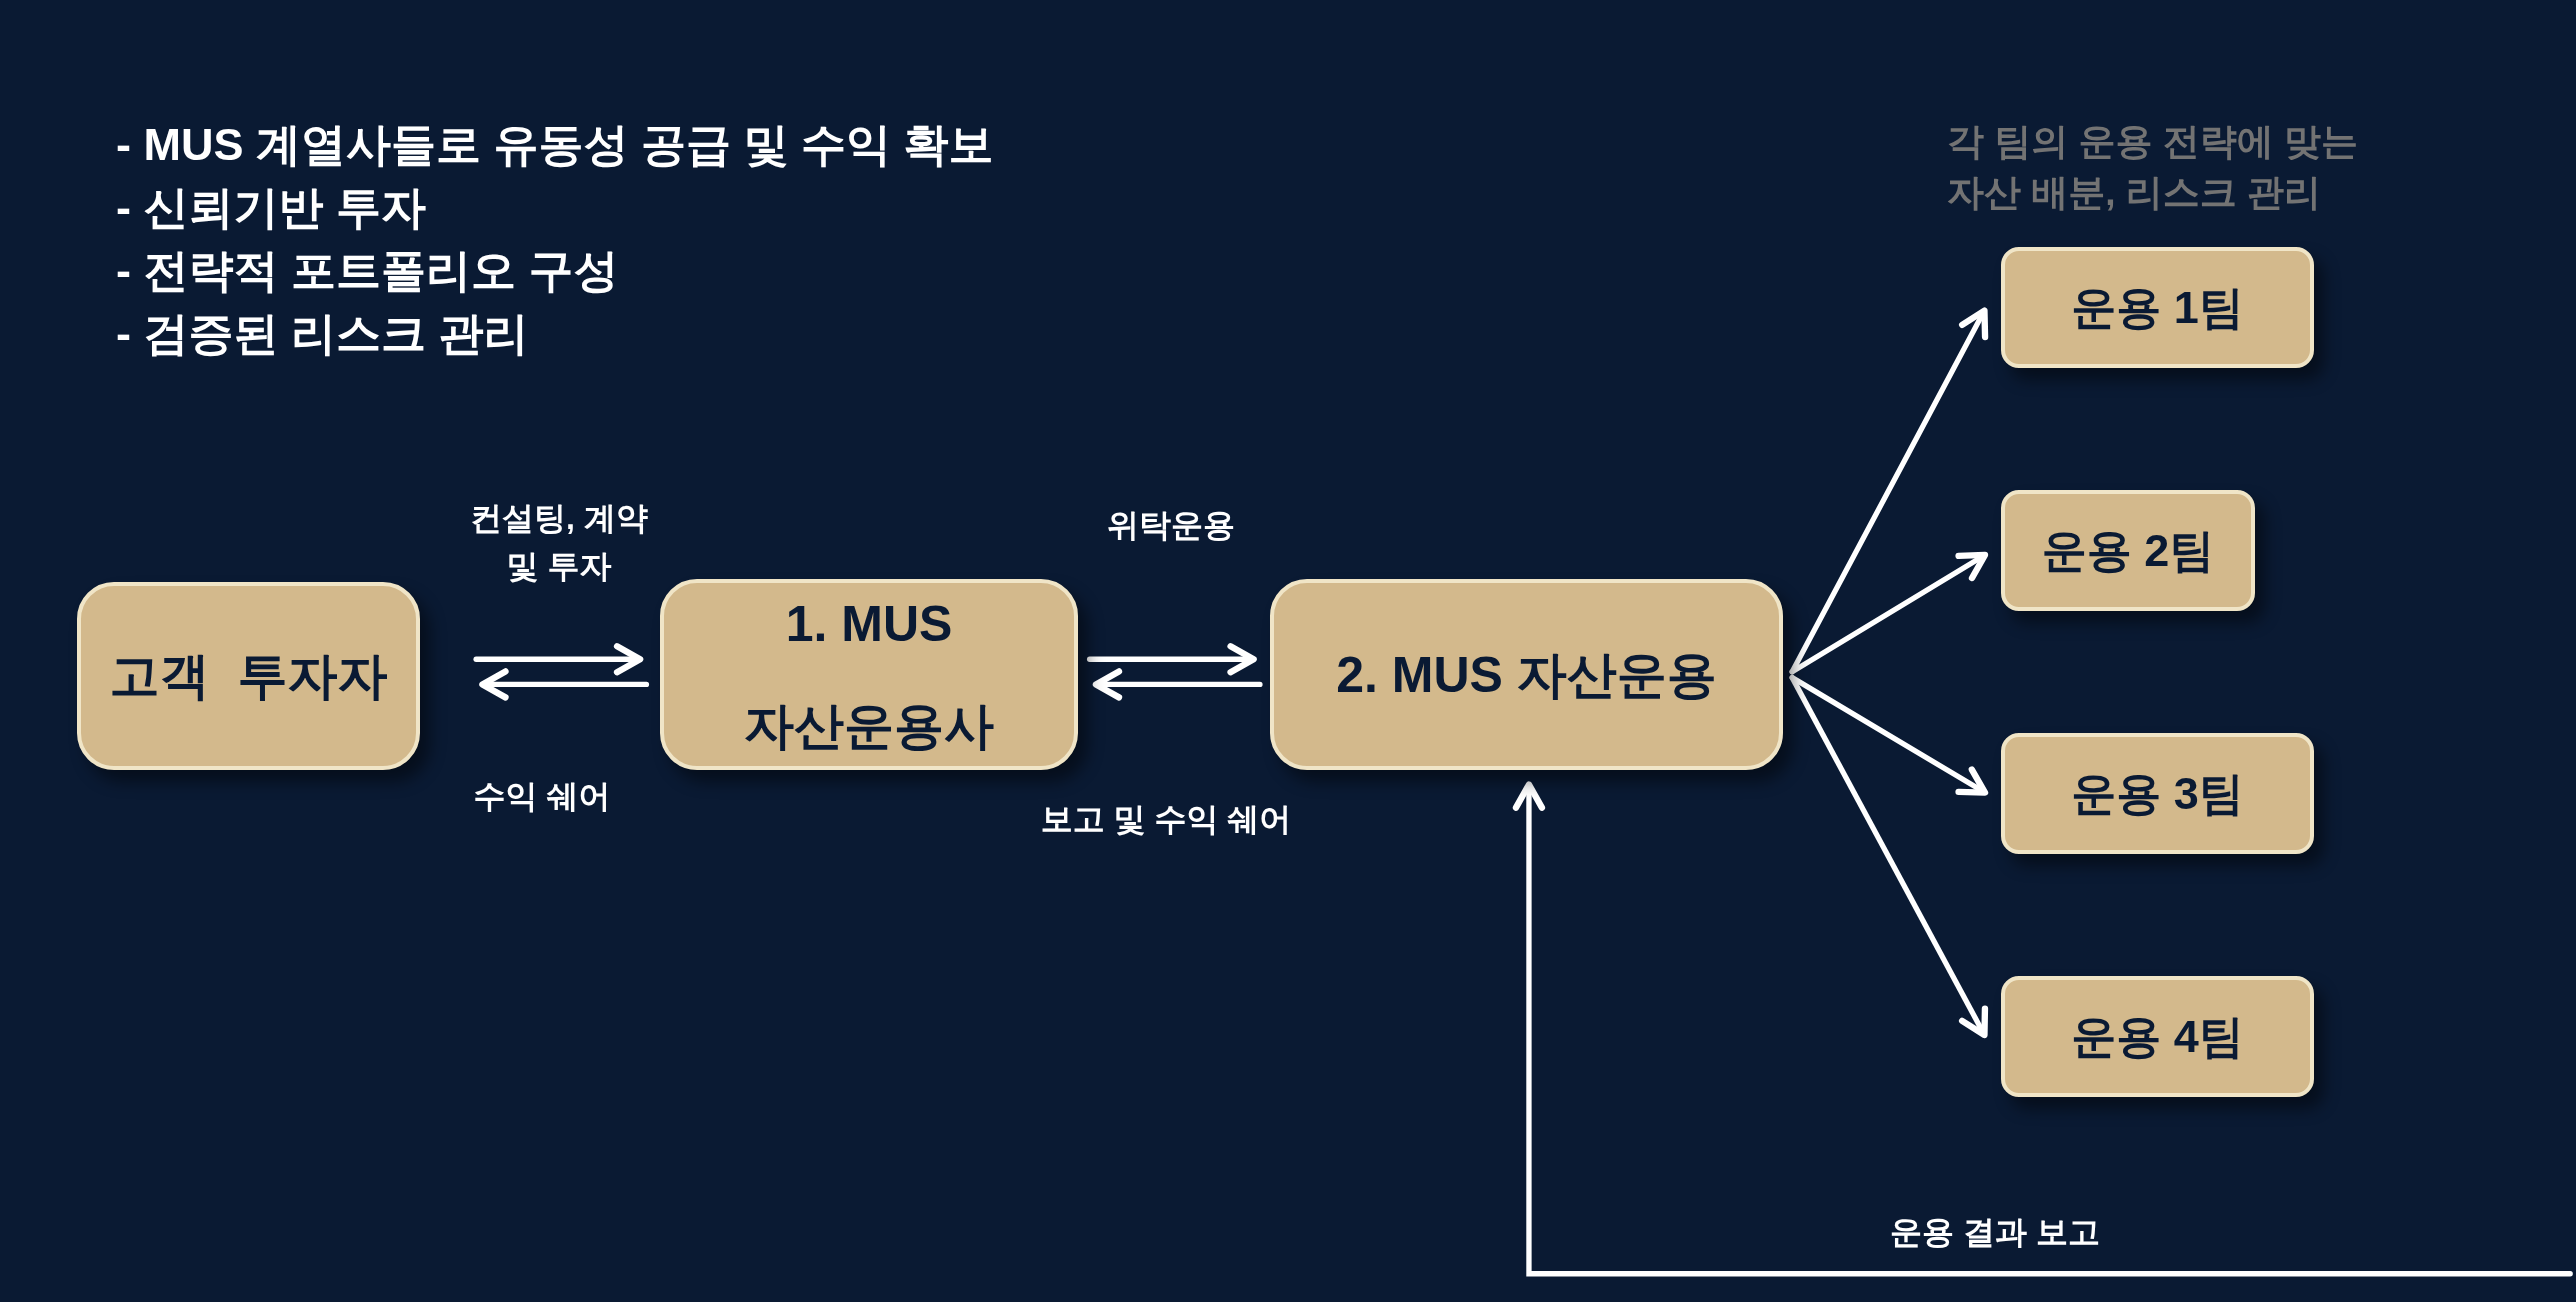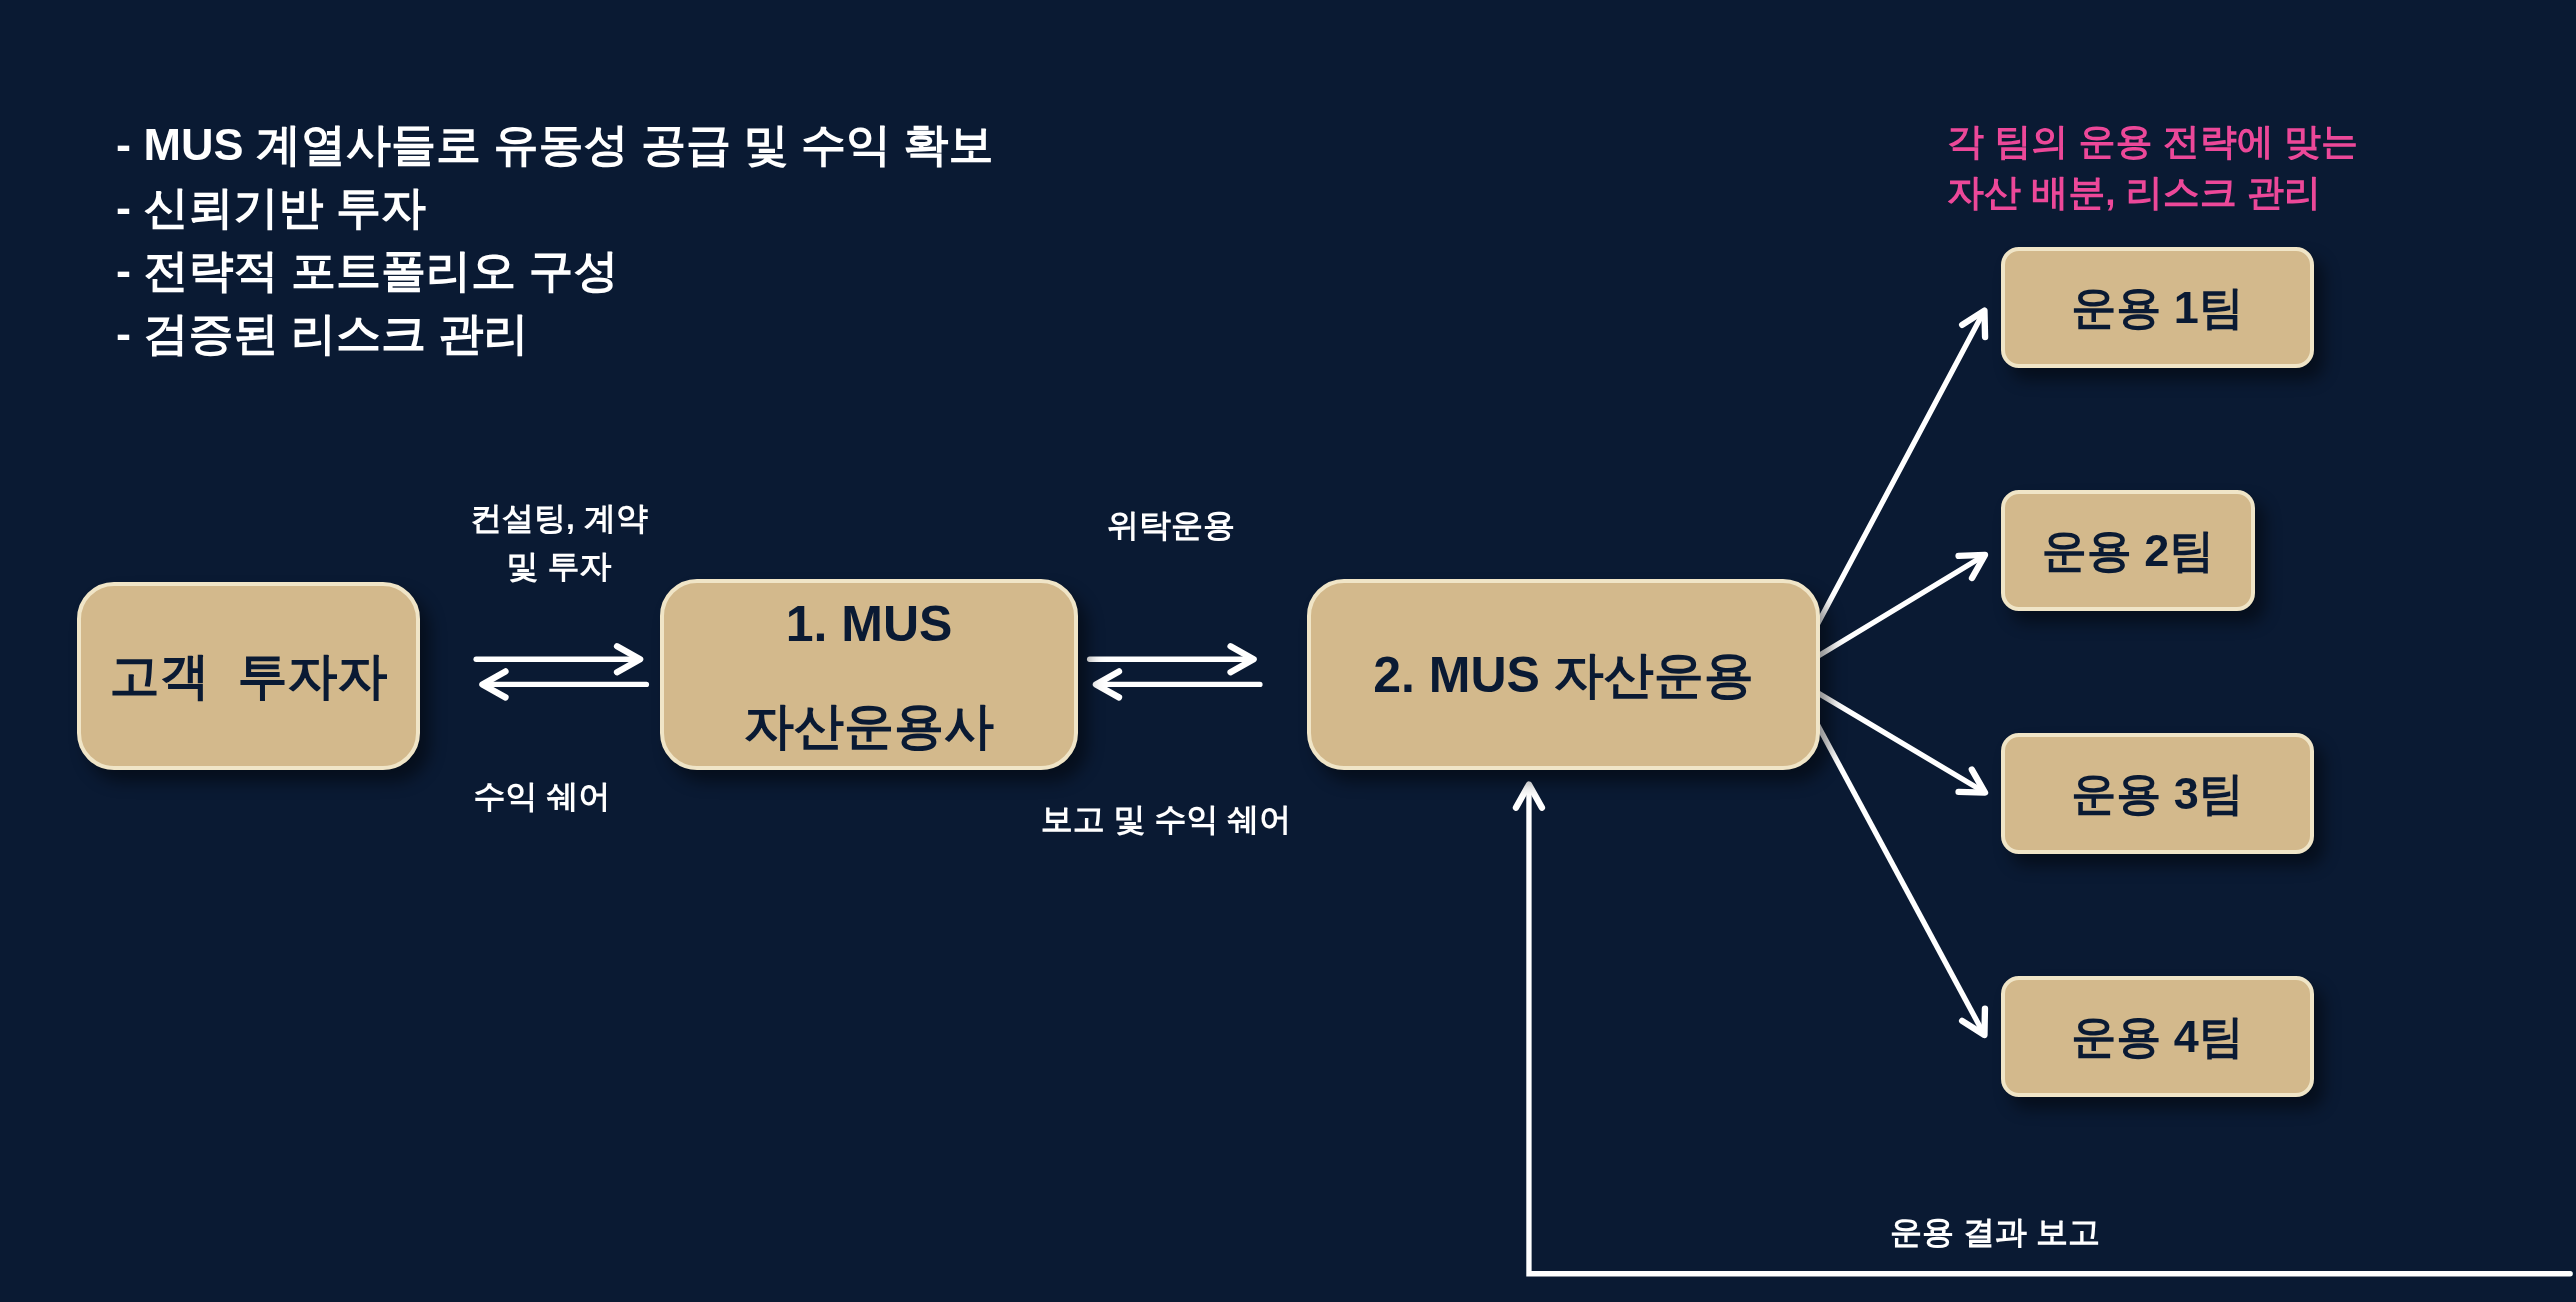--- a/index.html
+++ b/index.html
@@ -21,21 +21,21 @@
     color: #ffffff;
     font-weight: 700;
     font-size: 45px;
     line-height: 63px;
     white-space: nowrap;
   }
   .note {
     position: absolute;
     left: 1947px;
     top: 116px;
-    color: #ec4899;
+    color: #737373;
     font-weight: 700;
     font-size: 37px;
     line-height: 51px;
     white-space: nowrap;
   }
   .edge-label {
     position: absolute;
     transform: translateX(-50%);
     color: #ffffff;
     font-weight: 700;
@@ -58,21 +58,21 @@
     color: #0a1a33;
     font-weight: 700;
     box-shadow: 9.7px 11.6px 15.5px rgba(0,0,0,0.45);
   }
   .node-main { border-radius: 37px; font-size: 50px; line-height: 62px; }
   .node-team { border-radius: 18px; font-size: 45px; }
 
   .node-client  { left: 77px;   top: 582px; width: 343px; height: 188px; }
   .node-client .label { white-space: pre; }
   .node-manager { left: 660px;  top: 579px; width: 418px; height: 191px; gap: 40px; }
-  .node-asset   { left: 1270px; top: 579px; width: 513px; height: 191px; margin-left: 37px; }
+  .node-asset   { left: 1270px; top: 579px; width: 513px; height: 191px; }
 
   .node-team1 { left: 2001px; top: 247px;  width: 313px; height: 121px; }
   .node-team2 { left: 2001px; top: 490px;  width: 254px; height: 121px; }
   .node-team3 { left: 2001px; top: 733px;  width: 313px; height: 121px; }
   .node-team4 { left: 2001px; top: 976px; width: 313px; height: 121px; }
 
   
   .arrows {
     position: absolute;
     left: 0; top: 0;

